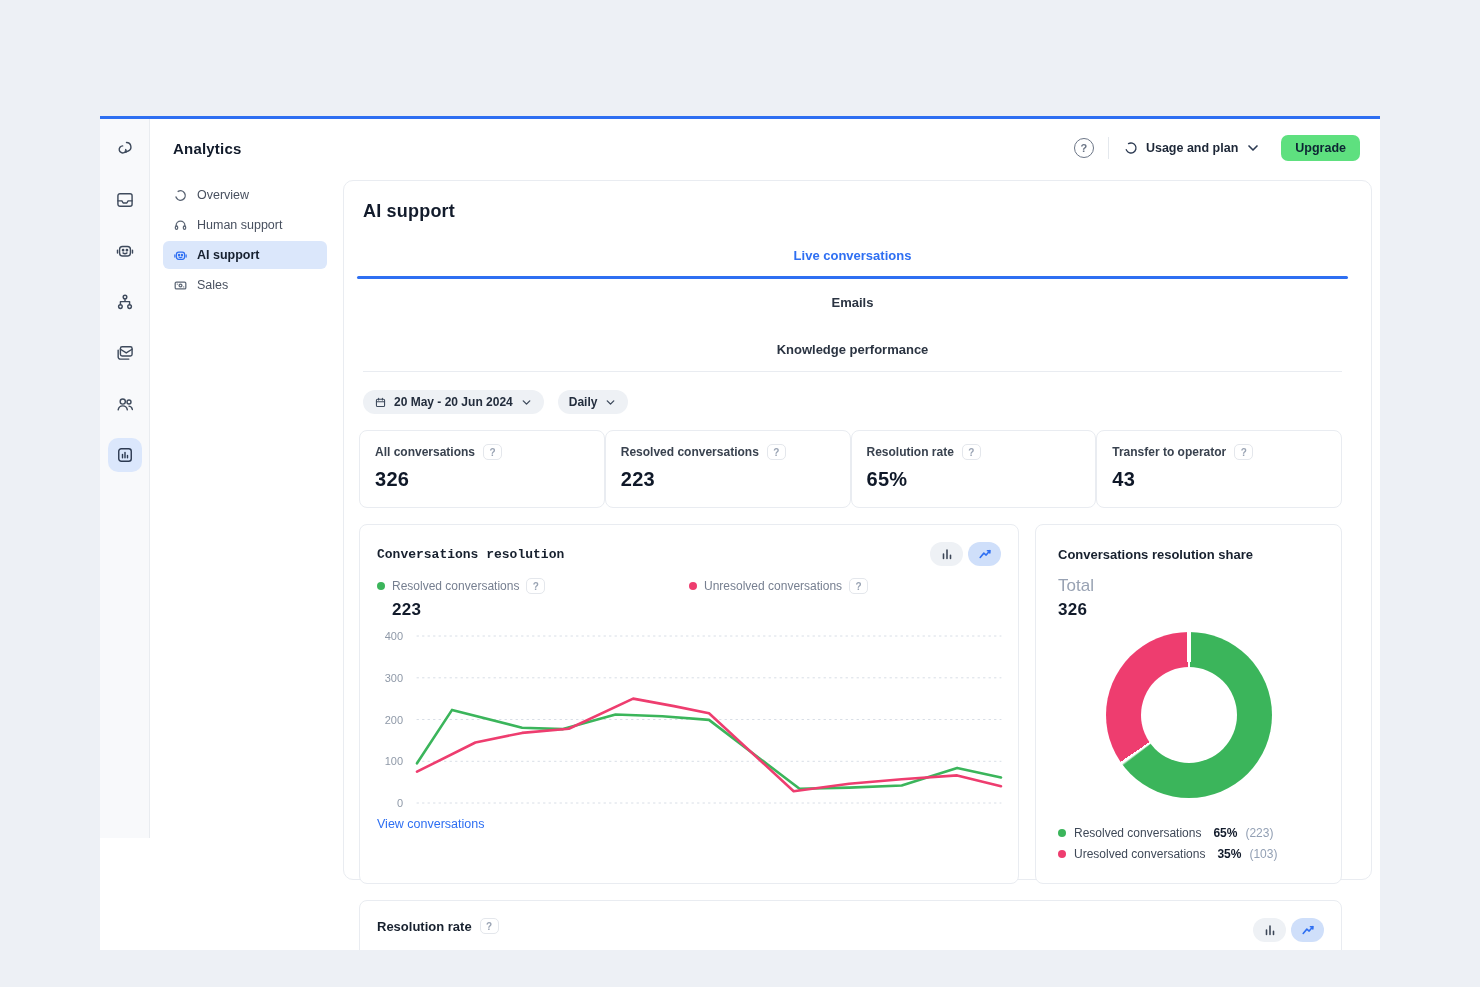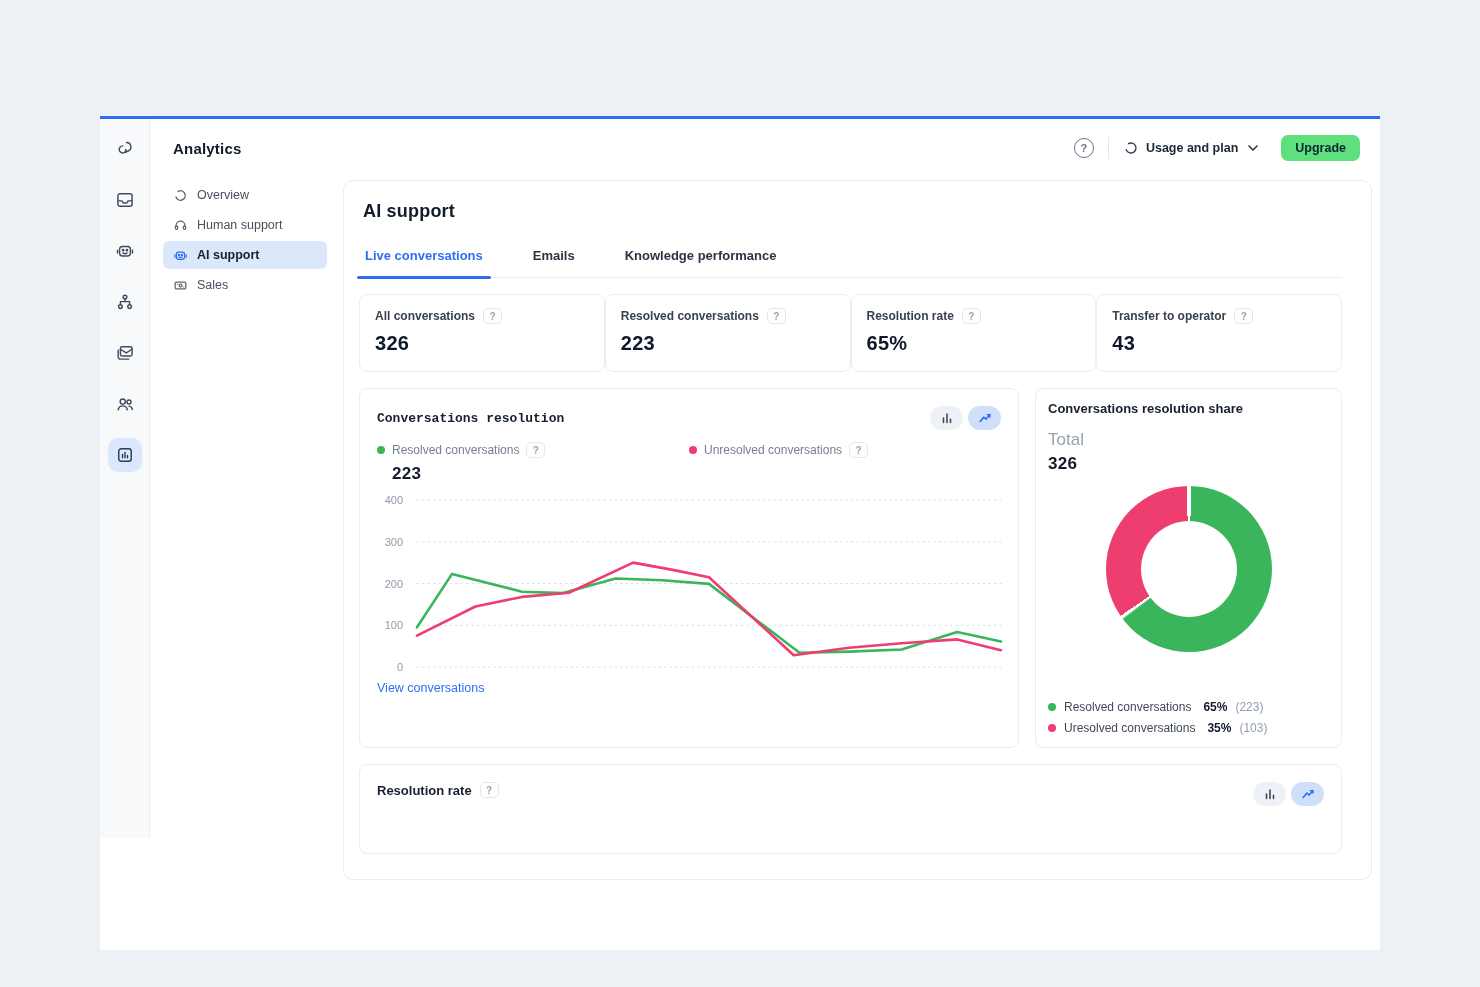--- a/index.html
+++ b/index.html
@@ -33,21 +33,21 @@
   .nav-item { height:28px; margin-bottom:2px; padding:0 10px; border-radius:6px; display:flex; align-items:center; gap:9px; font-size:12.5px; color:#48505f; cursor:pointer; }
   .nav-item svg { width:15px; height:15px; color:#5c6675; flex:0 0 15px; }
   .nav-item.active { background:#dbe7fb; color:#16202f; font-weight:bold; }
   .nav-item.active svg { color:var(--accent,#2e6ff2); }
 
   
   .main { flex:1; padding:3px 8px 0 3px; min-width:0; }
   .page-card { background:#fff; border:1px solid #e9ecf1; border-radius:10px; height:700px; padding:16px 29px 16px 15px; }
   .page-title { font-size:18px; font-weight:bold; color:#121b2b; margin:4px 0 0 4px; letter-spacing:.2px; }
 
-  .tabs { display:flex; gap:46px; margin:22px 0 0 4px; border-bottom:1px solid #e9ecf1; }
+  .tabs { display:flex; gap:14px; margin:22px 0 0 4px; border-bottom:1px solid #e9ecf1;flex-direction:column; }
   .tab { font-size:13px; color:#2b3442; font-weight:bold; padding:4px 2px 14px 2px; border:none; background:transparent; cursor:pointer; position:relative; }
   .tab.active { color:var(--accent,#2e6ff2); }
   .tab.active::after { content:""; position:absolute; left:-6px; right:-6px; bottom:-2px; height:3px; border-radius:2px; background:var(--accent,#2e6ff2); }
 
   .filters { display:flex; gap:14px; margin:18px 0 0 4px; }
   .pill { height:24px; padding:0 11px; border-radius:12px; background:#eef1f5; border:none; display:flex; align-items:center; gap:7px; font-size:12px; font-weight:bold; color:#232d3d; cursor:pointer; }
   .pill svg { width:13px; height:13px; color:#3e4a5c; }
 
   .stats { display:flex; margin-top:16px;align-items:flex-end; }
   .stat-card { flex:1; height:78px; border:1px solid #e9ecf1; border-radius:8px; padding:13px 15px; }
@@ -75,21 +75,21 @@
   .legend-value { font-size:17px; font-weight:800; color:#121b2b; margin:6px 0 0 15px; letter-spacing:.3px; }
 
   .chart-wrap { position:relative; margin:16px 0 0 40px; height:167px; }
   .chart-wrap svg { position:absolute; inset:0; width:100%; height:100%; overflow:visible; }
   .yaxis { position:absolute; left:-40px; top:0; bottom:0; width:32px; }
   .yaxis span { position:absolute; right:6px; font-size:11px; color:#8f99a8; white-space:nowrap; }
   .xaxis { position:relative; margin:8px 0 0 40px; height:16px; }
   .xaxis span { position:absolute; transform:translateX(-50%); font-size:11px; color:#8f99a8; white-space:nowrap; }
   .view-link { display:inline-block; margin-top:14px; font-size:12.5px; color:var(--accent,#2e6ff2); background:none; border:none; cursor:pointer; }
 
-  .share-card { flex:1; height:360px; padding:12px; display:flex; flex-direction:column; }
+  .share-card { flex:1; height:360px; padding:22px; display:flex; flex-direction:column; }
   .muted-label { font-size:17px; color:#98a2b3; margin-top:14px; }
   .total-value { font-size:17px; font-weight:800; color:#121b2b; margin-top:4px; letter-spacing:.3px; }
   .donut { width:166px; height:166px; border-radius:50%; margin:12px auto 0; position:relative; }
   .donut::after { content:""; position:absolute; inset:35px; background:#fff; border-radius:50%; }
   .share-legend { margin-top:auto; display:flex; flex-direction:column; gap:7px; }
   .share-legend-row { display:flex; align-items:center; gap:8px; font-size:12px; }
   .sl-label { color:#3f4958; }
   .sl-pct { font-weight:800; color:#121b2b; margin-left:4px; }
   .sl-count { color:#93a0b4; }
 
@@ -213,20 +213,38 @@
         <main class="main">
           <section class="page-card">
             <h1 class="page-title">AI support</h1>
 
             <div class="tabs">
               <button class="tab active">Live conversations</button>
               <button class="tab">Emails</button>
               <button class="tab">Knowledge performance</button>
             </div>
 
+            <div class="filters">
+              <button class="pill">
+                <svg viewBox="0 0 24 24" fill="none" stroke="currentColor" stroke-width="2" stroke-linecap="round">
+                    <rect x="4.5" y="6" width="15" height="13.5" rx="2"></rect>
+                    <path d="M4.5 10.5h15M8.5 4v3.5M15.5 4v3.5"></path>
+                  </svg>
+                <span>20 May - 20 Jun 2024</span>
+                <svg class="chev" viewBox="0 0 24 24" fill="none" stroke="currentColor" stroke-width="2.5" stroke-linecap="round" stroke-linejoin="round">
+                    <path d="M6 9l6 6 6-6"></path>
+                  </svg>
+              </button>
+              <button class="pill">
+                <span>Daily</span>
+                <svg class="chev" viewBox="0 0 24 24" fill="none" stroke="currentColor" stroke-width="2.5" stroke-linecap="round" stroke-linejoin="round">
+                    <path d="M6 9l6 6 6-6"></path>
+                  </svg>
+              </button>
+            </div>
 
             <div class="stats">
               <div class="stat-card">
                 <div class="stat-label-row">
                     <span class="stat-label">All conversations</span>
                     <span class="qpill">?</span>
                   </div>
                 <div class="stat-value">326</div>
               </div>
               <div class="stat-card">

